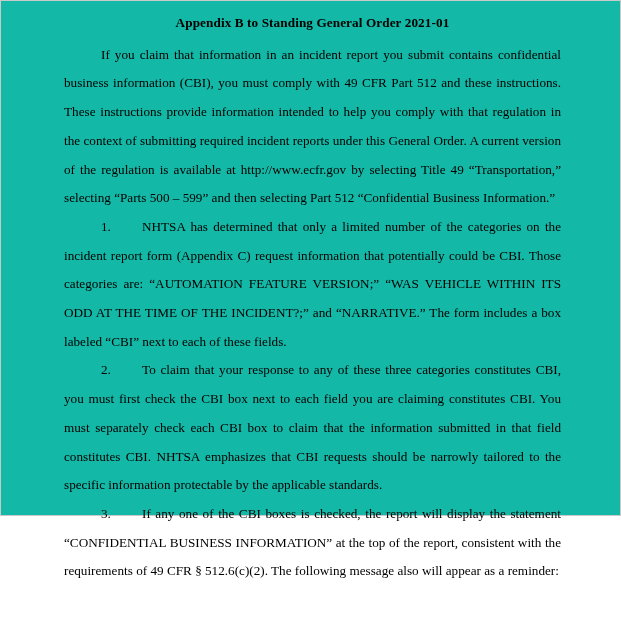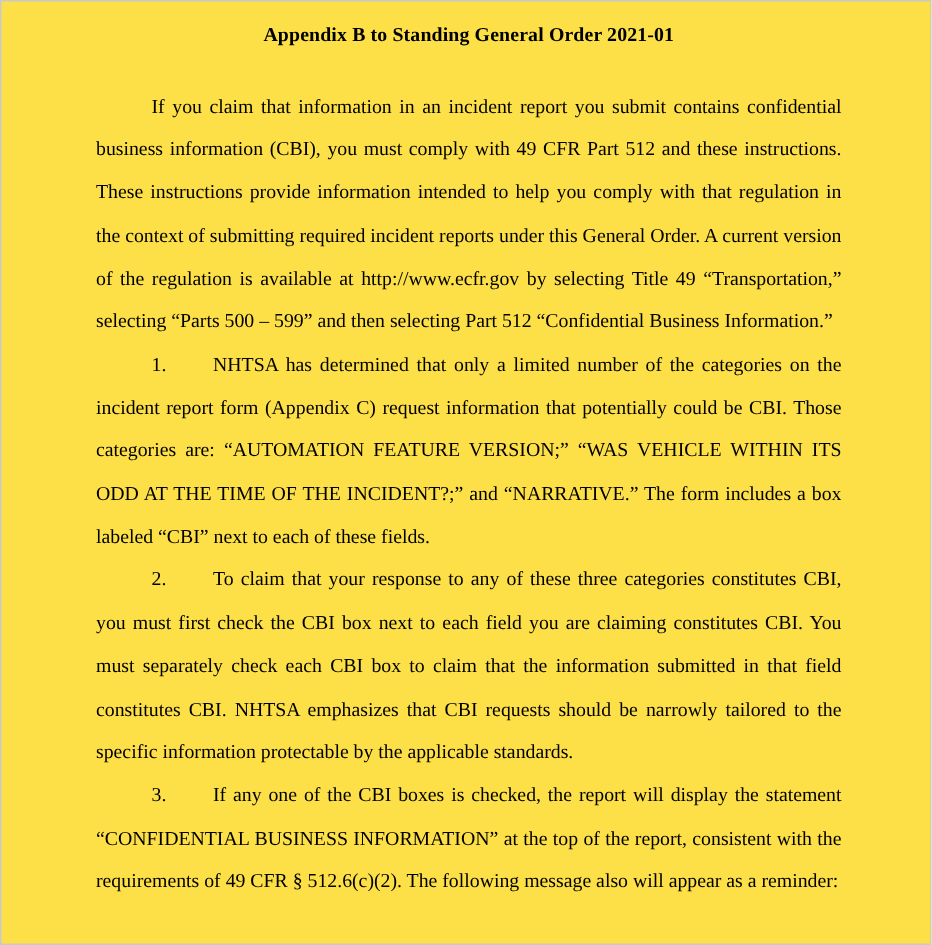--- a/index.html
+++ b/index.html
@@ -5,40 +5,40 @@
   * { margin: 0; padding: 0; box-sizing: border-box; }
   html, body { background: #ffffff; }
   body {
     width: 621px;
     height: 630px;
     overflow: hidden;
     font-family: "Liberation Serif", serif;
   }
   .page {
     width: 621px;
-    height: 630px;
-    background: #fde047;
+    height: 516px;
+    background: #14b8a6;
     border: 1px solid #c9c9c9;
     padding: 8px 59px 0 63px;
     color: #000000;
     font-size: 13.2px;
   }
   .doc-title, .doc-subtitle {
     font-size: 13.2px;
     font-weight: bold;
     text-align: center;
     line-height: 28.7px;
     letter-spacing: 0.1px;
   }
   .para {
     line-height: 28.7px;
     text-align: justify;
     color: #000000;
   }
-  .para.first { margin-top: 19px; }
+  .para.first { margin-top: 3px; }
   .para.indent { text-indent: 37px; }
   .num {
     display: inline-block;
     width: 41px;
     text-indent: 0;
   }
 </style>
 </head>
 <body>
 

